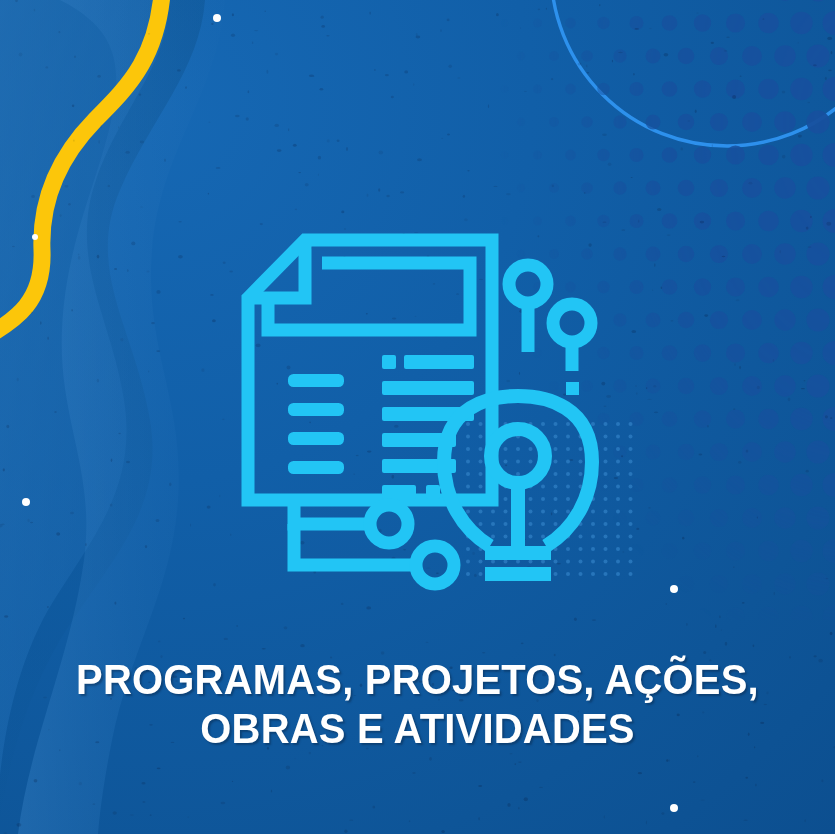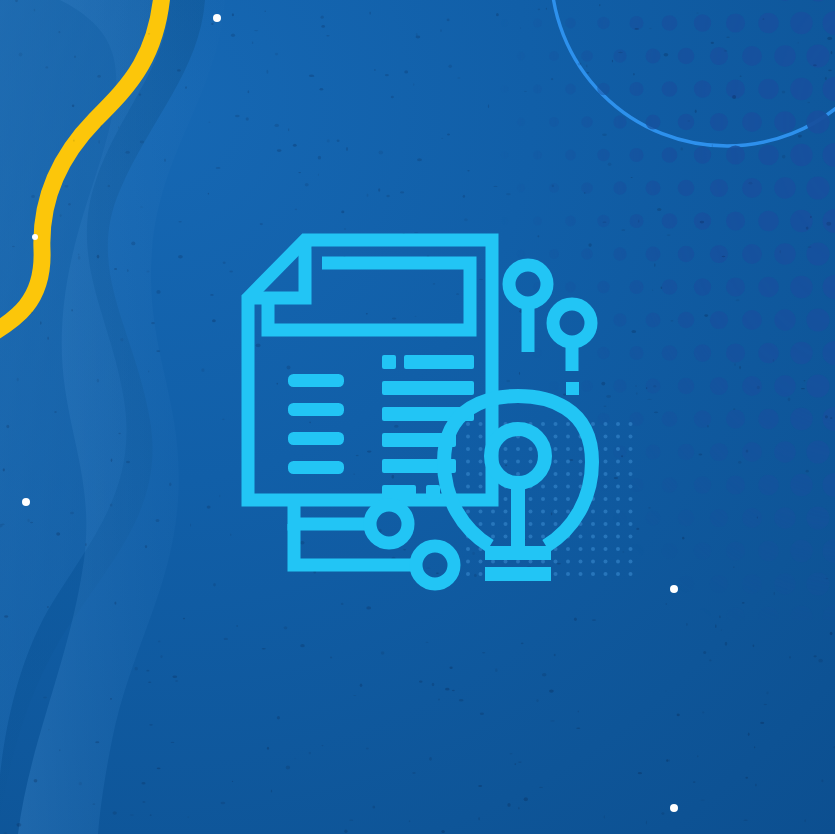--- a/index.html
+++ b/index.html
@@ -1014,14 +1014,18 @@
   <svg class="layer" viewBox="0 0 835 834" width="835" height="834">
     <g fill="#ffffff" id="sparkle-group">
         <circle cx="217" cy="18" r="4"></circle>
         <circle cx="35" cy="237" r="3"></circle>
         <circle cx="26" cy="502" r="4"></circle>
         <circle cx="674" cy="589" r="4"></circle>
         <circle cx="674" cy="808" r="4"></circle>
       </g>
   </svg>
 
+  <div id="title-block">
+    <span class="title-line">PROGRAMAS, PROJETOS, AÇÕES,</span>
+    <span class="title-line">OBRAS E ATIVIDADES</span>
+  </div>
 
 </div>
 
 </body></html>

